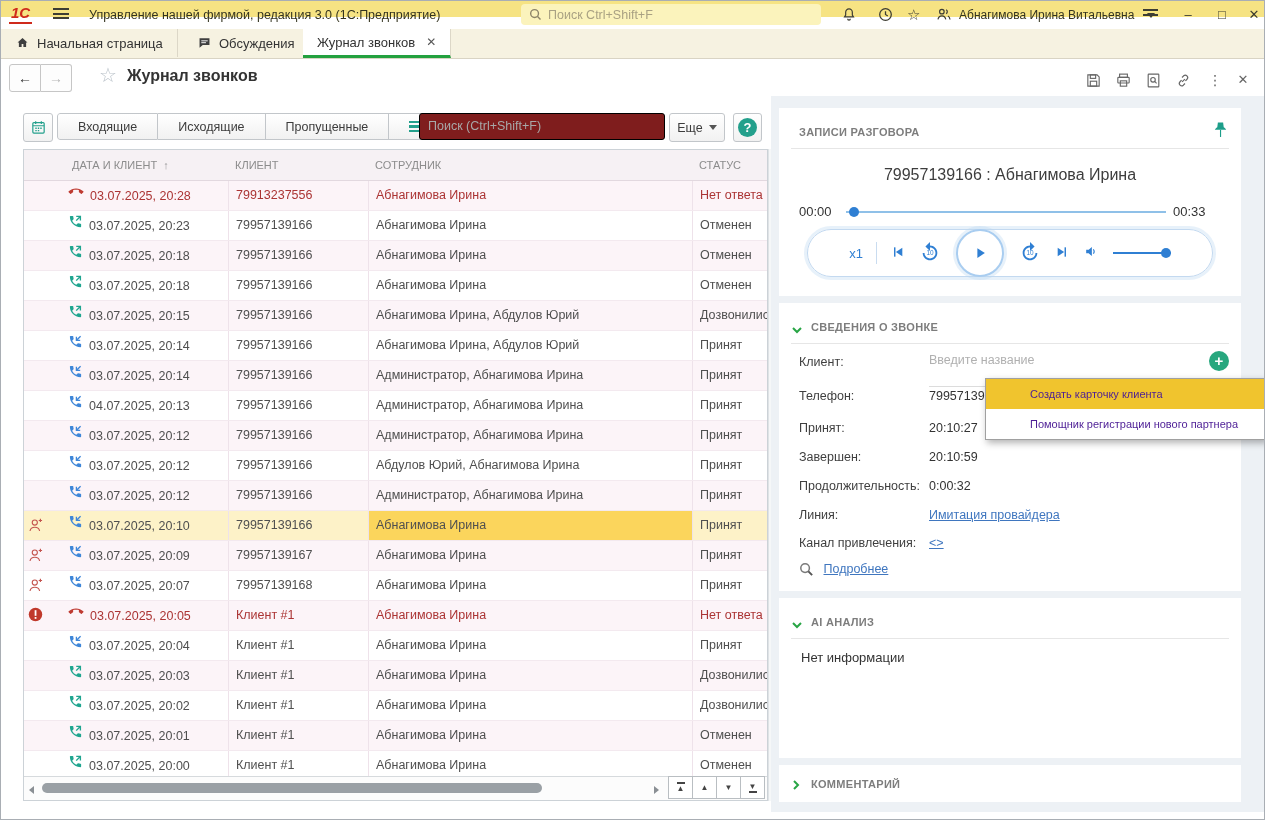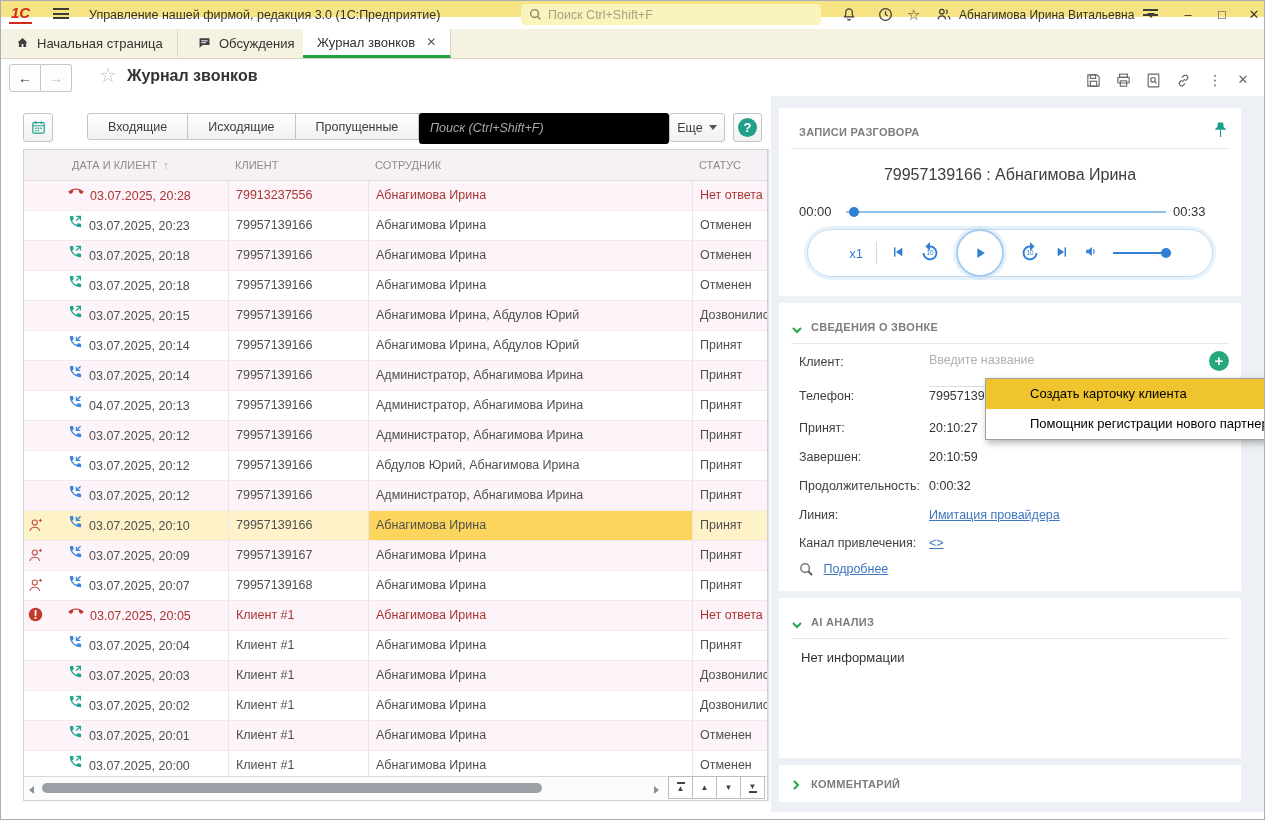--- a/index.html
+++ b/index.html
@@ -28,25 +28,25 @@
   .navbtn.back{border-radius:3px 0 0 3px;color:#333;}
   .navbtn.fwd{border-radius:0 3px 3px 0;color:#b8b8b8;border-left:none;}
   .favstar{position:absolute;left:98px;top:62px;font-size:20px;color:#bcc4cb;}
   .pagetitle{position:absolute;left:126px;top:66px;font-size:16px;font-weight:bold;color:#333;}
   .formic{position:absolute;top:71px;width:20px;height:18px;color:#666;text-align:center;}
   
   .btnface{background:linear-gradient(#ffffff,#f1f1f1);border:1px solid #c2c6ca;color:#3c3c3c;}
   .calbtn{position:absolute;left:22px;top:112px;width:28px;height:27px;border-radius:3px;display:flex;align-items:center;justify-content:center;}
   .fgroup{position:absolute;left:56px;top:112px;display:flex;height:27px;border-radius:3px;overflow:hidden;}
   .fbtn{padding:0 20px;line-height:27px;background:linear-gradient(#ffffff,#f1f1f1);border:1px solid #c2c6ca;border-left:none;font-size:12.5px;color:#3c3c3c;}
-  .fbtn:first-child{border-left:1px solid #c2c6ca;border-radius:3px 0 0 3px;margin-left:30px;}
+  .fbtn:first-child{border-left:1px solid #c2c6ca;border-radius:3px 0 0 3px;}
   .fbtn.menu{display:flex;align-items:center;gap:5px;border-radius:0 3px 3px 0;}
   .hbars i{display:block;width:15px;height:2.4px;background:#23a08c;margin:2.2px 0;}
   .caret{width:0;height:0;border-left:4px solid transparent;border-right:4px solid transparent;border-top:5px solid #555;}
-  .lsearch{position:absolute;left:418px;top:112px;width:236px;height:25px;border:3px solid #000000;border-radius:3px;background:#000000;color:#a8a8a8;line-height:25px;padding-left:8px;font-style:italic;}
+  .lsearch{position:absolute;left:418px;top:112px;width:236px;height:25px;border:1px solid #000000;border-radius:3px;background:#7f1d1d;color:#a8a8a8;line-height:25px;padding-left:8px;}
   .morebtn{position:absolute;left:668px;top:112px;width:54px;height:27px;border-radius:3px;display:flex;align-items:center;justify-content:center;gap:6px;}
   .helpbtn{position:absolute;left:732px;top:112px;width:27px;height:27px;border-radius:3px;display:flex;align-items:center;justify-content:center;}
   .helpbtn b{display:block;width:19px;height:19px;border-radius:50%;background:#23a08c;color:#fff;font-size:13px;line-height:19px;text-align:center;}
   
   .tablebox{position:absolute;left:22px;top:148px;width:745px;height:652px;background:#fff;border:1px solid #ccd2d7;box-sizing:border-box;}
   .thead{position:relative;height:30px;background:#f6f1f4;border-bottom:1px solid #e2d8df;color:#8c8c8c;font-size:11px;}
   .th{position:absolute;top:0;line-height:30px;white-space:nowrap;}
   .tbody{position:relative;height:596px;overflow:hidden;}
   .trow{position:relative;height:29px;border-bottom:1px solid #f3e9ef;background:#fff;}
   .trow.pink{background:#fcf4f8;}
@@ -90,21 +90,21 @@
   .pill{position:absolute;left:28px;top:121px;width:404px;height:46px;border:1px solid #c3d9f0;border-radius:24px;
         box-shadow:0 0 0 3px rgba(185,214,240,.35);display:flex;align-items:center;justify-content:center;gap:13px;}
   .speed{color:#2f7fd3;font-size:13px;}
   .vdiv{width:1px;height:22px;background:#c9dcf0;}
   .playcirc{width:44px;height:44px;border-radius:50%;border:2px solid #a9cdf0;background:#fff;display:flex;align-items:center;justify-content:center;margin:0 2px;box-shadow:0 0 0 3px rgba(185,214,240,.35);}
   .vslider{position:relative;width:58px;height:10px;}
   .vslider .ln{position:absolute;top:4px;left:0;width:100%;height:2px;background:#2f7fd3;}
   .vslider .dot{position:absolute;right:0;top:0;width:10px;height:10px;border-radius:50%;background:#2f7fd3;}
   
   .ctxmenu{position:absolute;left:984px;top:377px;width:280px;background:#fff;border:1px solid #a0a0a0;box-shadow:2px 3px 7px rgba(0,0,0,.3);z-index:20;}
-  .ctxitem{height:30px;line-height:30px;padding-left:44px;color:#000000;font-size:13px;white-space:nowrap;}
+  .ctxitem{height:30px;line-height:30px;padding-left:44px;color:#4c1d95;font-size:11px;white-space:nowrap;}
   .ctxitem.hl{background:#f0c42e;}
   .mag17{display:inline-block;vertical-align:middle;}
 </style>
 </head>
 <body>
 
 <div class="stage">
 
   <div class="titlebar">
     <span class="logo1c">1С</span>

